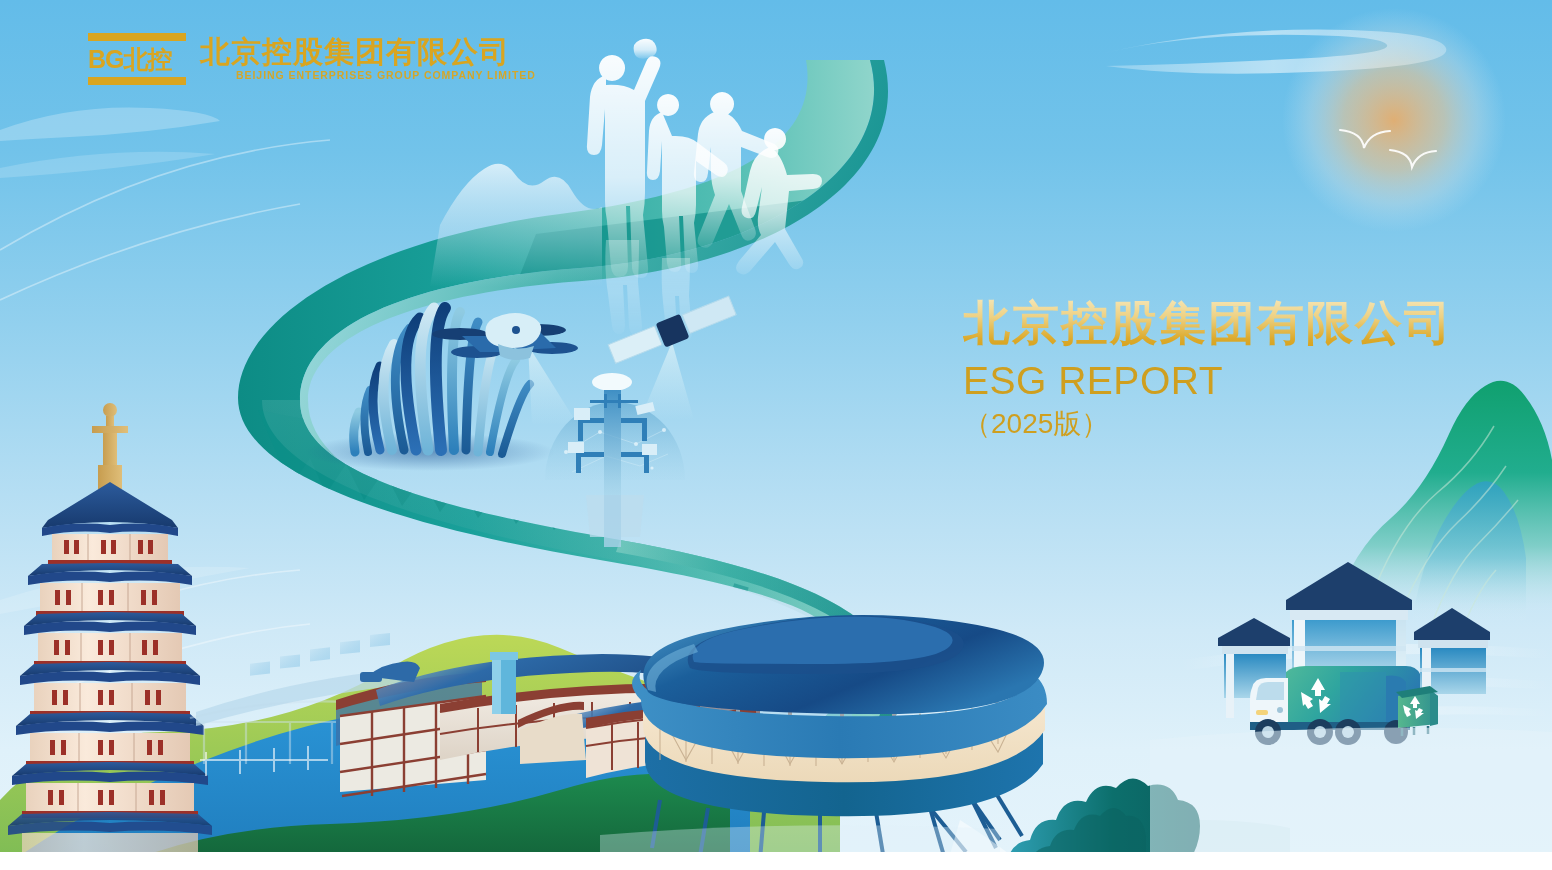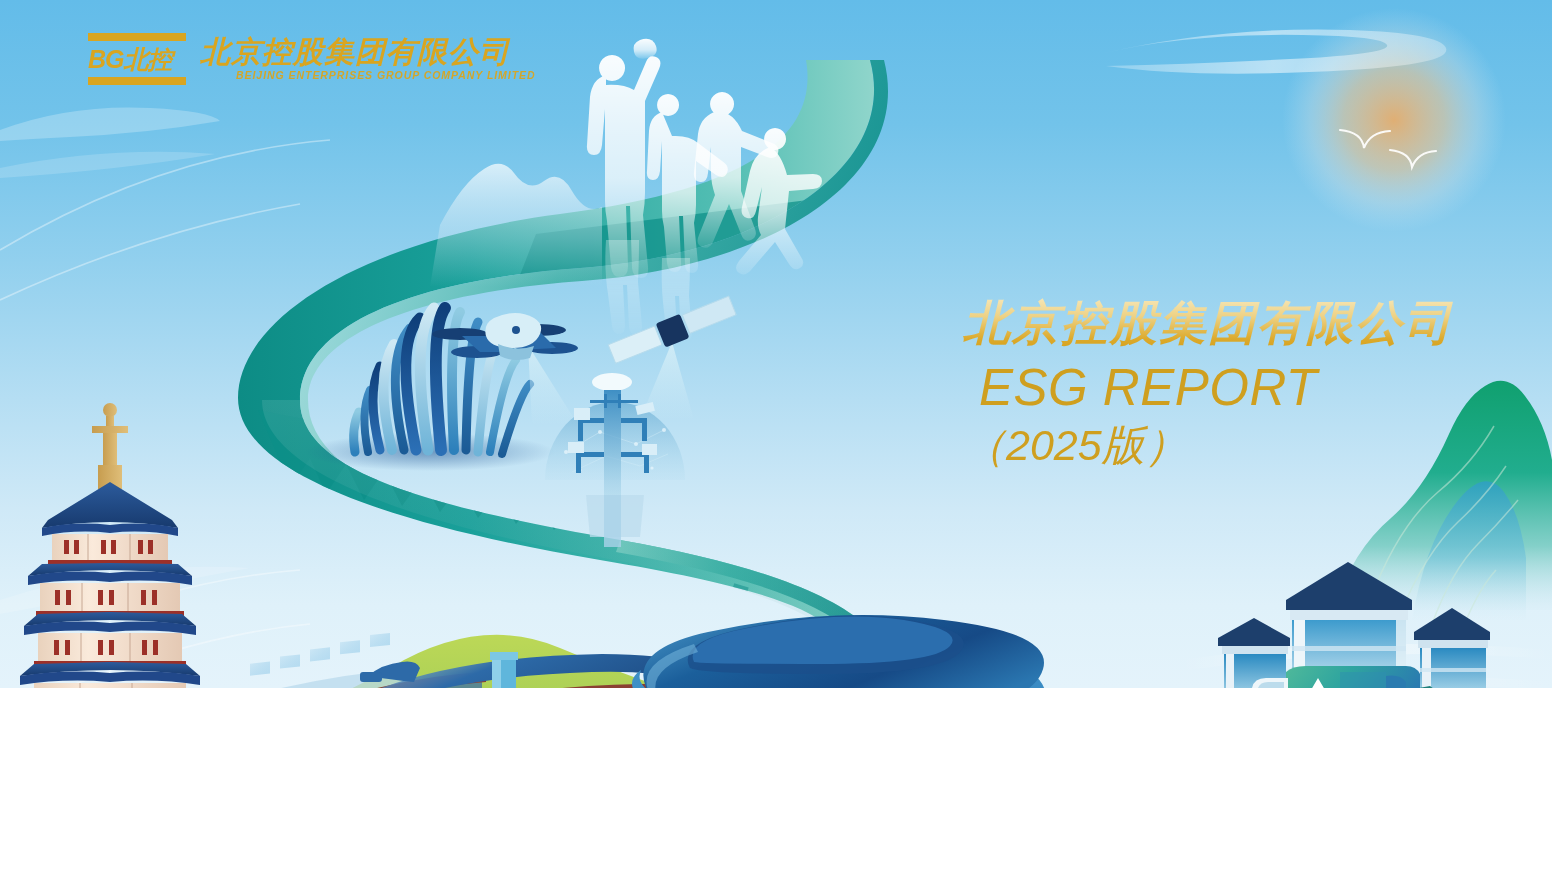--- a/index.html
+++ b/index.html
@@ -4,24 +4,23 @@
 <title>ESG Report Cover</title>
 <style>
   * { margin:0; padding:0; box-sizing:border-box; }
   html,body {
     width:1552px; height:870px;
     overflow:hidden;
     font-family:"Liberation Sans","DejaVu Sans",sans-serif;
   }
   #cover {
     position:relative;
-    width:1552px; height:688px;
+    width:1552px; height:852px;
     overflow:hidden;
     background:linear-gradient(180deg,#63bce9 0%,#72c3ea 18%,#92d0ee 38%,#b5def3 58%,#cfe9f7 74%,#dff1fa 88%,#e4f3fb 100%);
-    font-style:italic;
   }
   .layer { position:absolute; inset:0; }
   svg.layer { display:block; width:1552px; height:870px; }
 
   
   #logo-block {
     position:absolute; left:88px; top:33px;
     display:flex; align-items:center; gap:14px;
   }
   #logo-mark { position:relative; width:98px; height:52px; }
@@ -55,26 +54,26 @@
   }
   .title-cn {
     font-size:47px; font-weight:bold; letter-spacing:2px;
     line-height:1.17; white-space:nowrap;
     background:linear-gradient(180deg,#f7e8bb 0%,#edd183 38%,#dcaa2c 78%,#d4a01b 100%);
     -webkit-background-clip:text; background-clip:text;
     color:transparent; -webkit-text-fill-color:transparent;
   }
   .title-en {
     margin-top:8px;
-    font-size:51px; color:#cf9f1f; letter-spacing:.5px;
-    line-height:1.12; white-space:nowrap;margin-left:16px;
+    font-size:39px; color:#cf9f1f; letter-spacing:.5px;
+    line-height:1.12; white-space:nowrap;
   }
   .title-ver {
     margin-top:4px;
-    font-size:43px; color:#cf9f1f; letter-spacing:0px;
+    font-size:28px; color:#cf9f1f; letter-spacing:0px;
     line-height:1.2; white-space:nowrap;
   }
 </style>
 </head>
 <body>
 
 <div id="cover">
 
   <svg class="layer" viewBox="0 0 1552 870" preserveAspectRatio="none">
     <defs>

